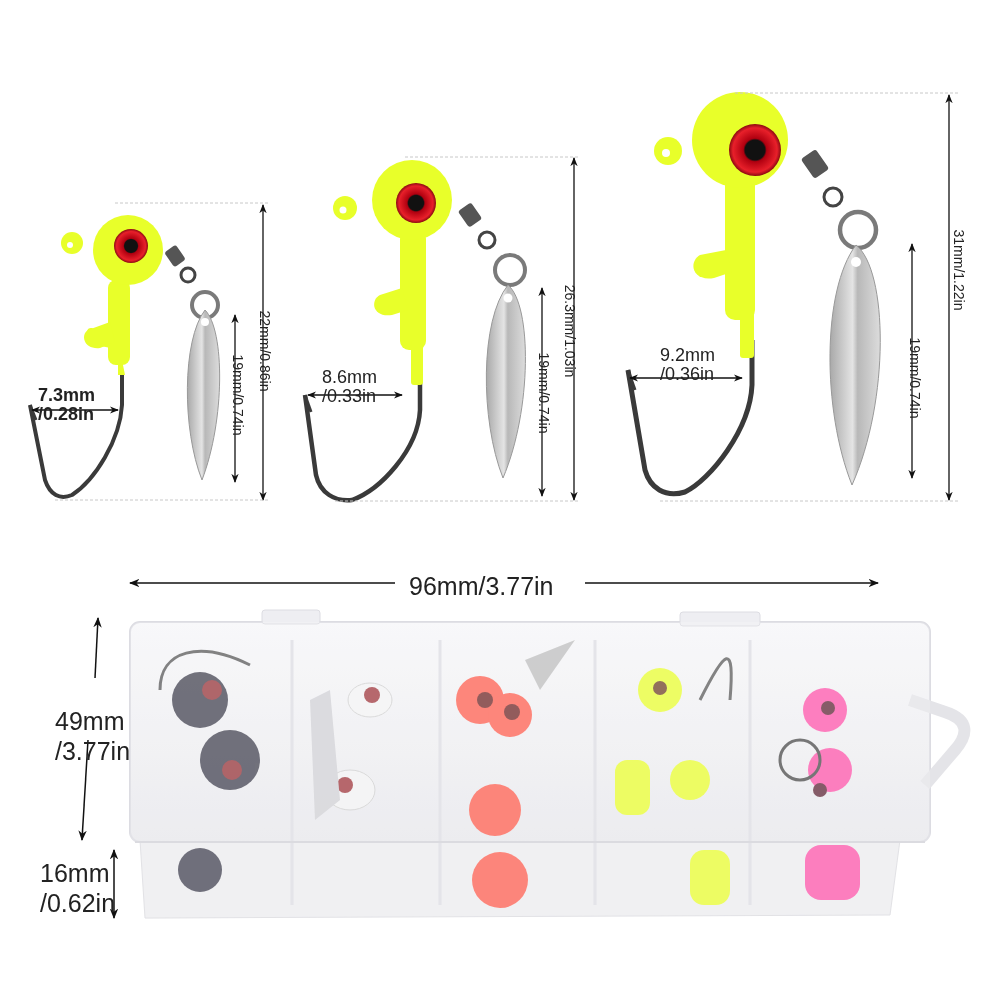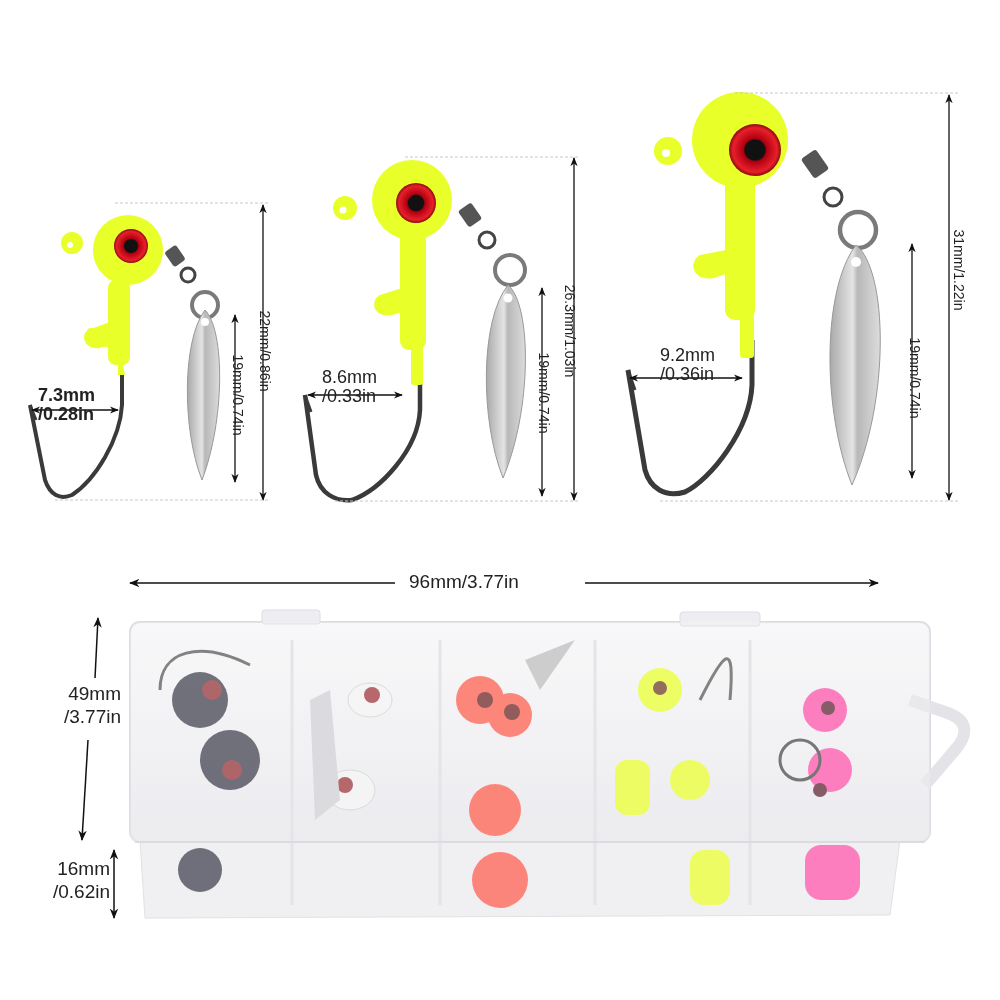--- a/index.html
+++ b/index.html
@@ -2,21 +2,21 @@
 <html><head>
 <meta charset="utf-8">
 <style>
   html, body { margin:0; padding:0; background:#ffffff; }
   body { width:1000px; height:1000px; position:relative; overflow:hidden;
          font-family:"Liberation Sans", sans-serif; color:#222; }
   .abs { position:absolute; }
   .dim-text { font-size:18px; color:#222; white-space:nowrap; line-height:1.05; }
   .vtext { position:absolute; font-size:14px; color:#222; white-space:nowrap;
            transform:rotate(90deg); transform-origin:center center; }
-  .box-label { font-size:19px; color:#222; white-space:nowrap; line-height:1.2; }
+  .box-label { font-size:25px; color:#222; white-space:nowrap; line-height:1.2; }
   svg { position:absolute; left:0; top:0; }
 </style>
 </head>
 <body>
 
 <svg width="1000" height="1000" viewBox="0 0 1000 1000">
   <defs>
     <marker id="arr" viewBox="0 0 10 10" refX="9" refY="5" markerWidth="7" markerHeight="7" orient="auto-start-reverse">
       <path d="M0,1 L10,5 L0,9 L3,5 Z" fill="#111"></path>
     </marker>
@@ -200,20 +200,20 @@
 <div class="vtext" style="left:524px;top:323px;">26.3mm/1.03in</div>
 
 <div class="abs dim-text" style="left:660px;top:346px;">
   <div>9.2mm</div>
   <div>/0.36in</div>
 </div>
 <div class="vtext" style="left:875px;top:370px;">19mm/0.74in</div>
 <div class="vtext" style="left:919px;top:262px;">31mm/1.22in</div>
 
 <div class="abs box-label" style="left:409px;top:571px;">96mm/3.77in</div>
-<div class="abs box-label" style="left:55px;top:683px;text-align:right;width:66px;">
+<div class="abs box-label" style="left:55px;top:706px;text-align:right;width:66px;">
   <div>49mm</div>
   <div>/3.77in</div>
 </div>
-<div class="abs box-label" style="left:40px;top:858px;text-align:right;width:70px;">
+<div class="abs box-label" style="left:40px;top:858px;width:70px;">
   <div>16mm</div>
   <div>/0.62in</div>
 </div>
 
 </body></html>

